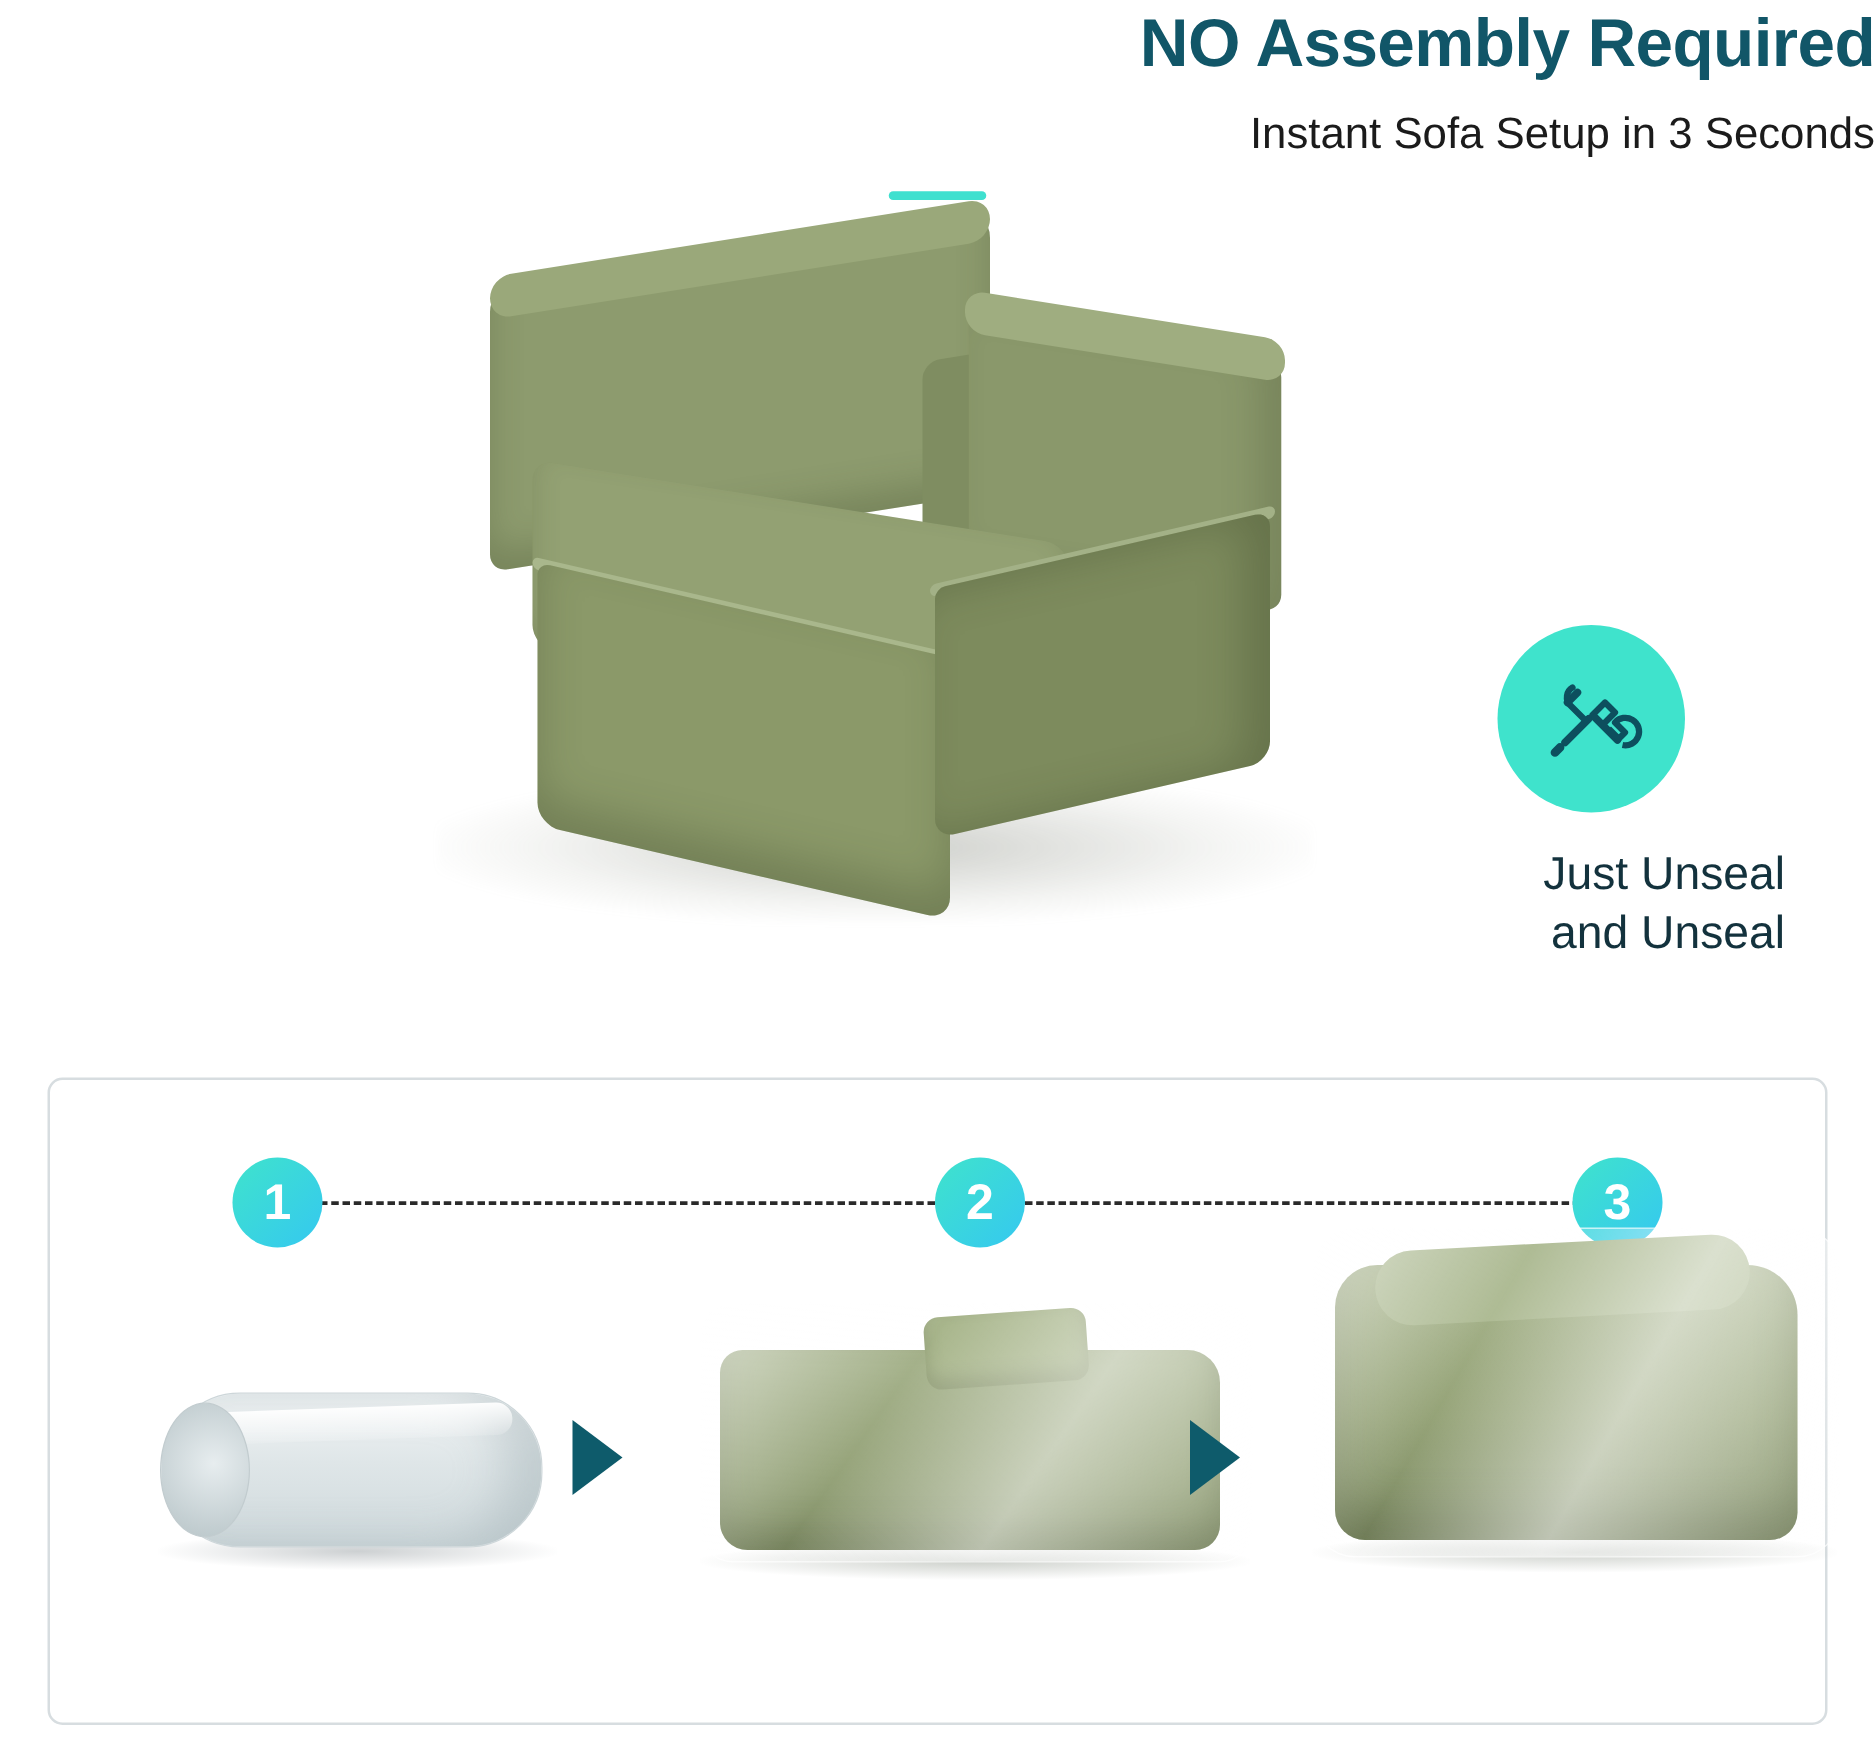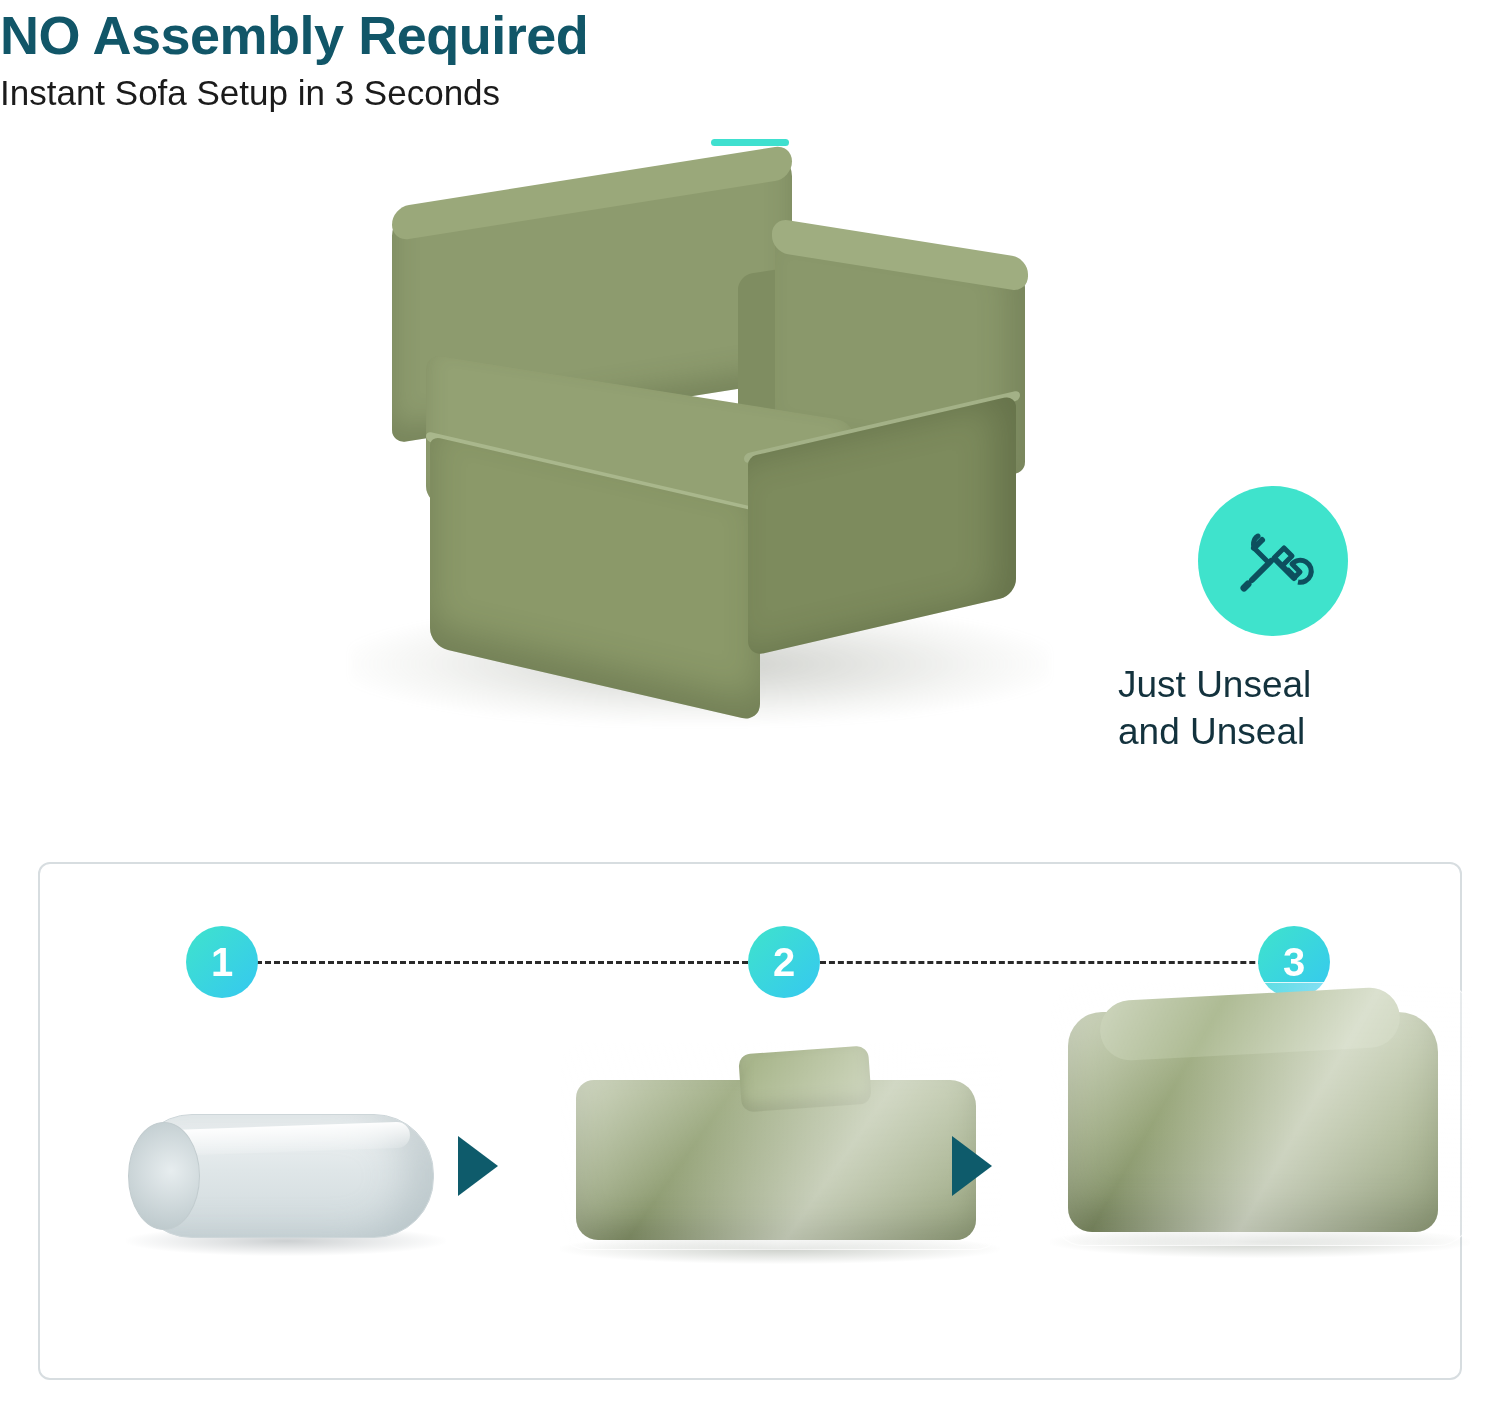--- a/index.html
+++ b/index.html
@@ -12,34 +12,34 @@
     height: 1410px;
     font-family: "Liberation Sans", sans-serif;
     color: #1c2b33;
     overflow: hidden;
     position: relative;
   }
 
   
   .header {
     padding-top: 6px;
-    text-align: left;
+    text-align: right;
   }
   .headline {
     font-size: 54px;
     font-weight: bold;
     color: #115668;
     letter-spacing: -0.5px;
     line-height: 1.1;
     margin: 0;
   }
   .subhead {
     font-size: 35px;
     color: #1b1b1b;
-    margin: 8px 0 0 0;
+    margin: 22px 0 0 0;
     font-weight: normal;
   }
   .rule {
     width: 78px;
     height: 7px;
     border-radius: 4px;
     background: #3fe0cf;
     margin: 26px auto 0 auto;
   }
 
@@ -173,21 +173,21 @@
     border-radius: 6px;
     transform: skewY(-13deg);
   }
 
   
   .badge-block {
     position: absolute;
     left: 1118px;
     top: 340px;
     width: 310px;
-    text-align: left;
+    text-align: right;
   }
   .badge-circle {
     width: 150px; height: 150px;
     border-radius: 50%;
     background: #3fe3cc;
     margin: 0 auto;
     display: flex;
     align-items: center;
     justify-content: center;
   }

